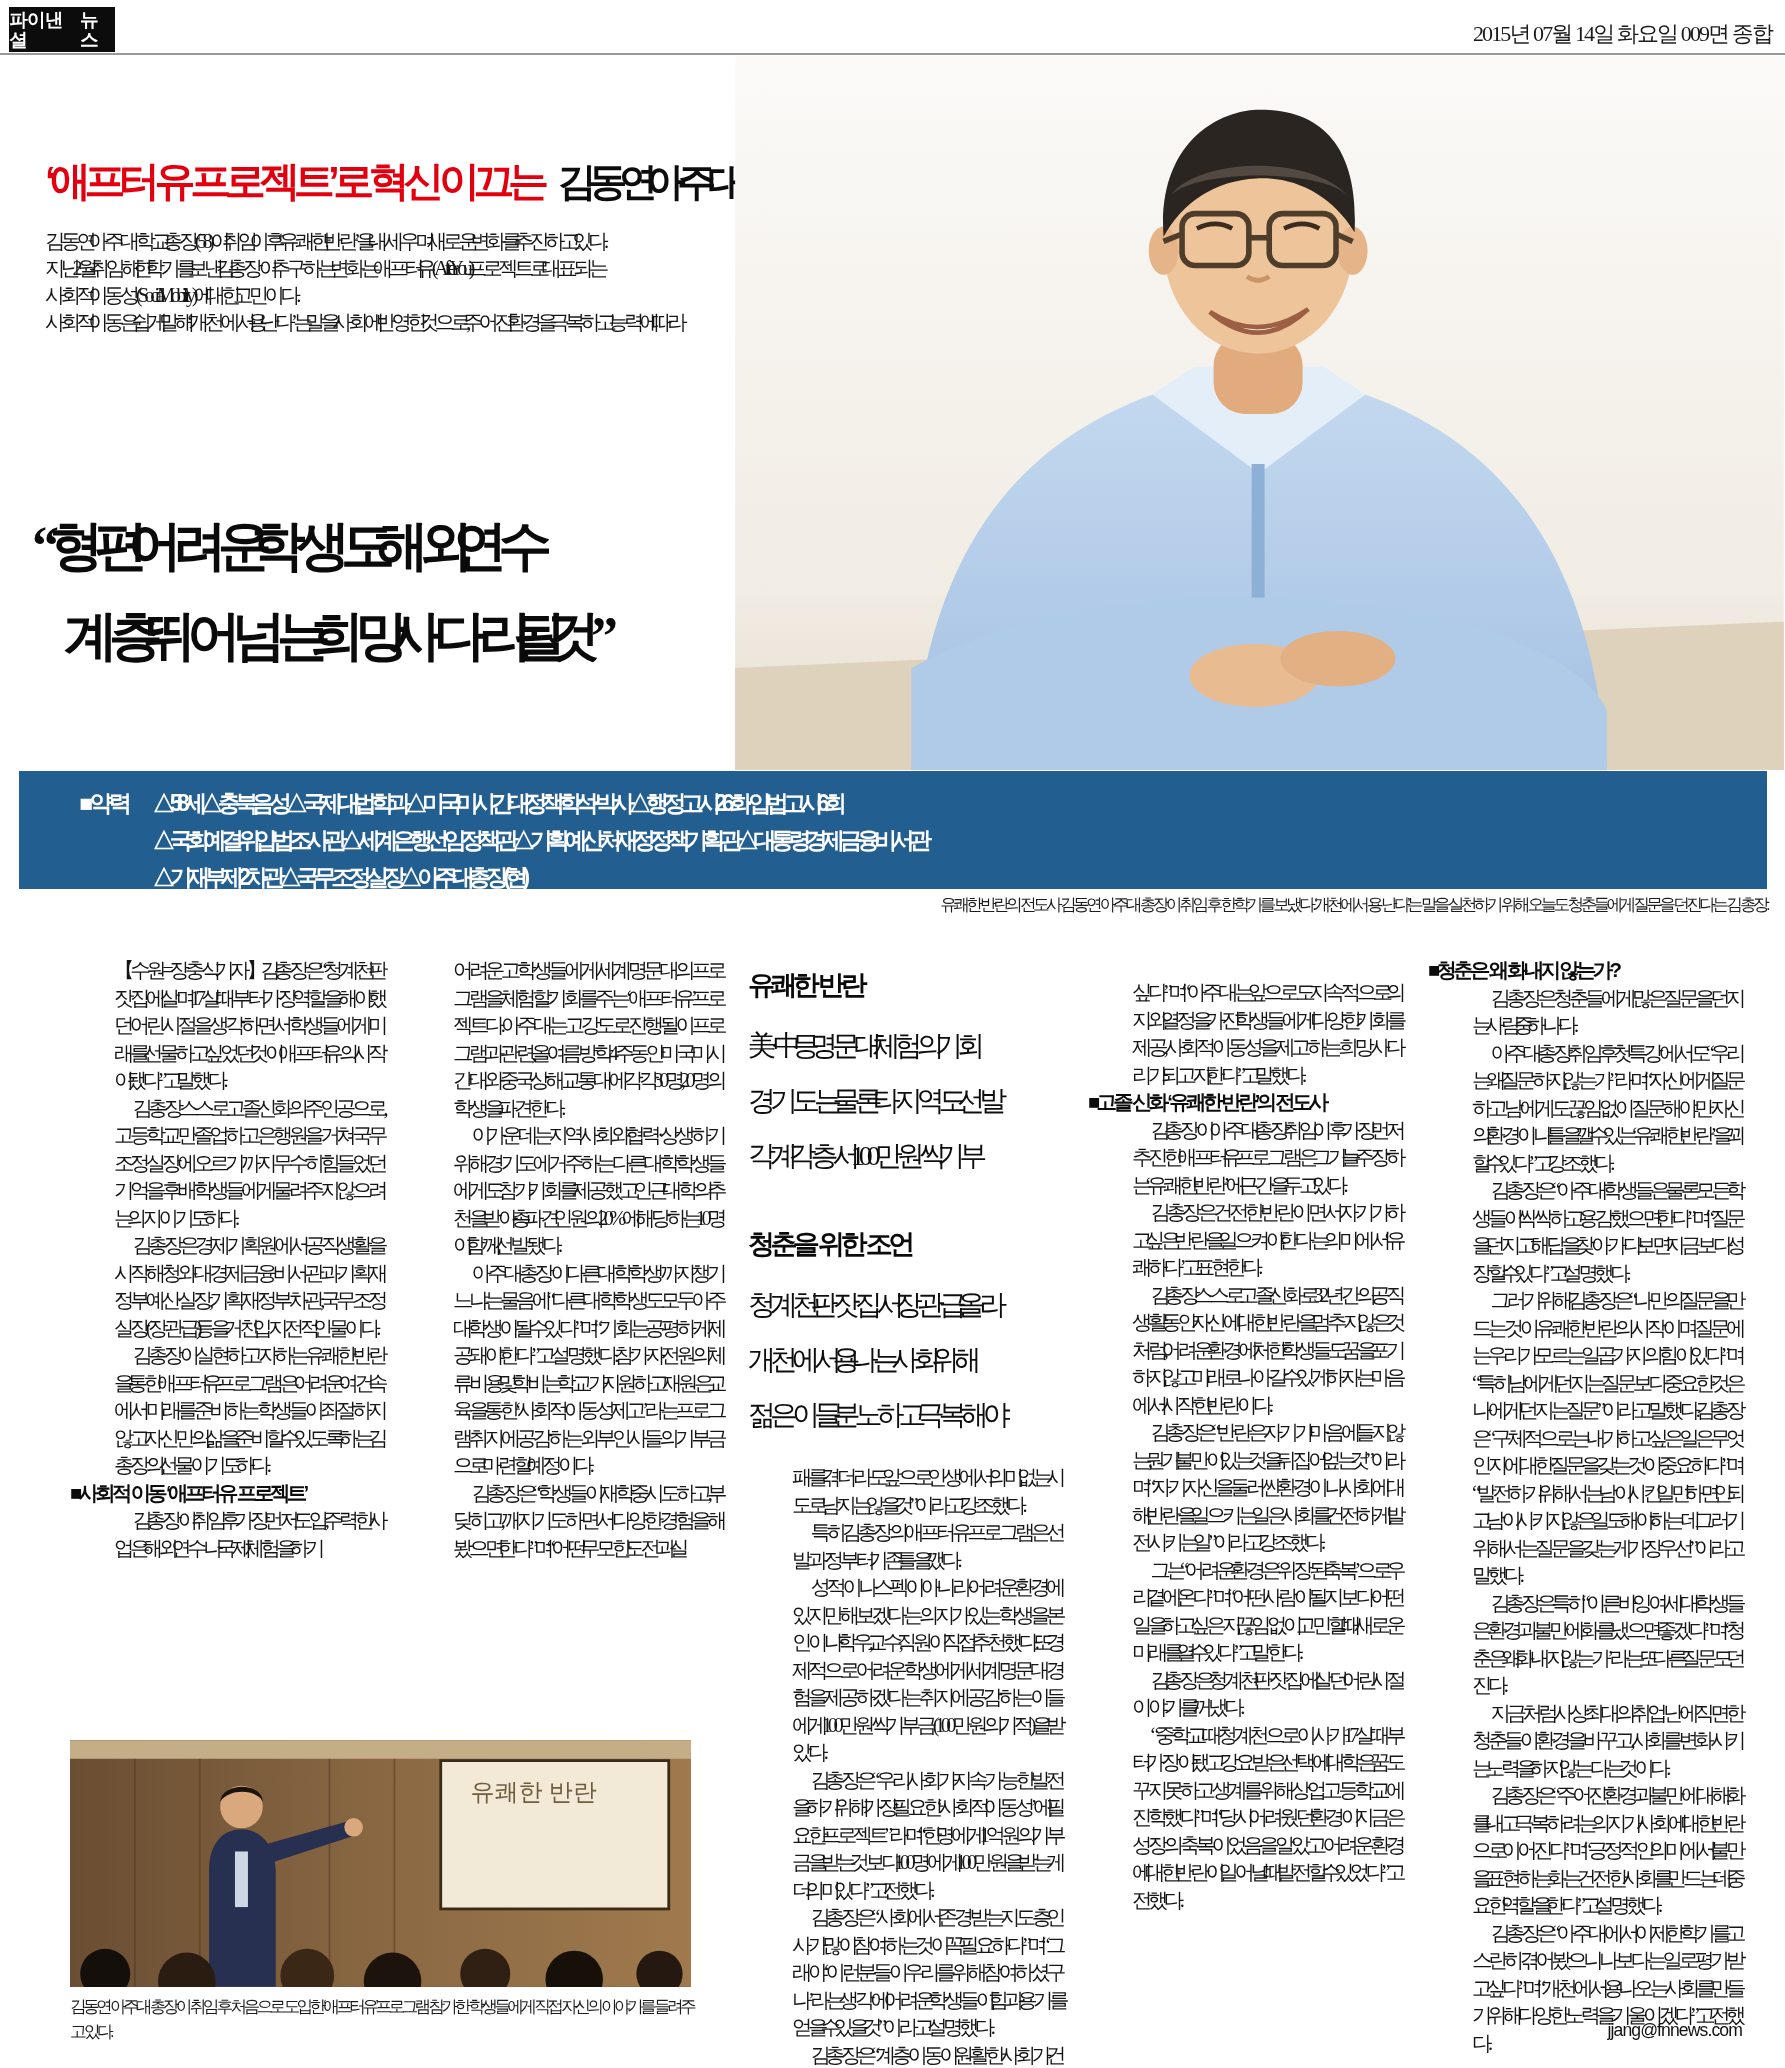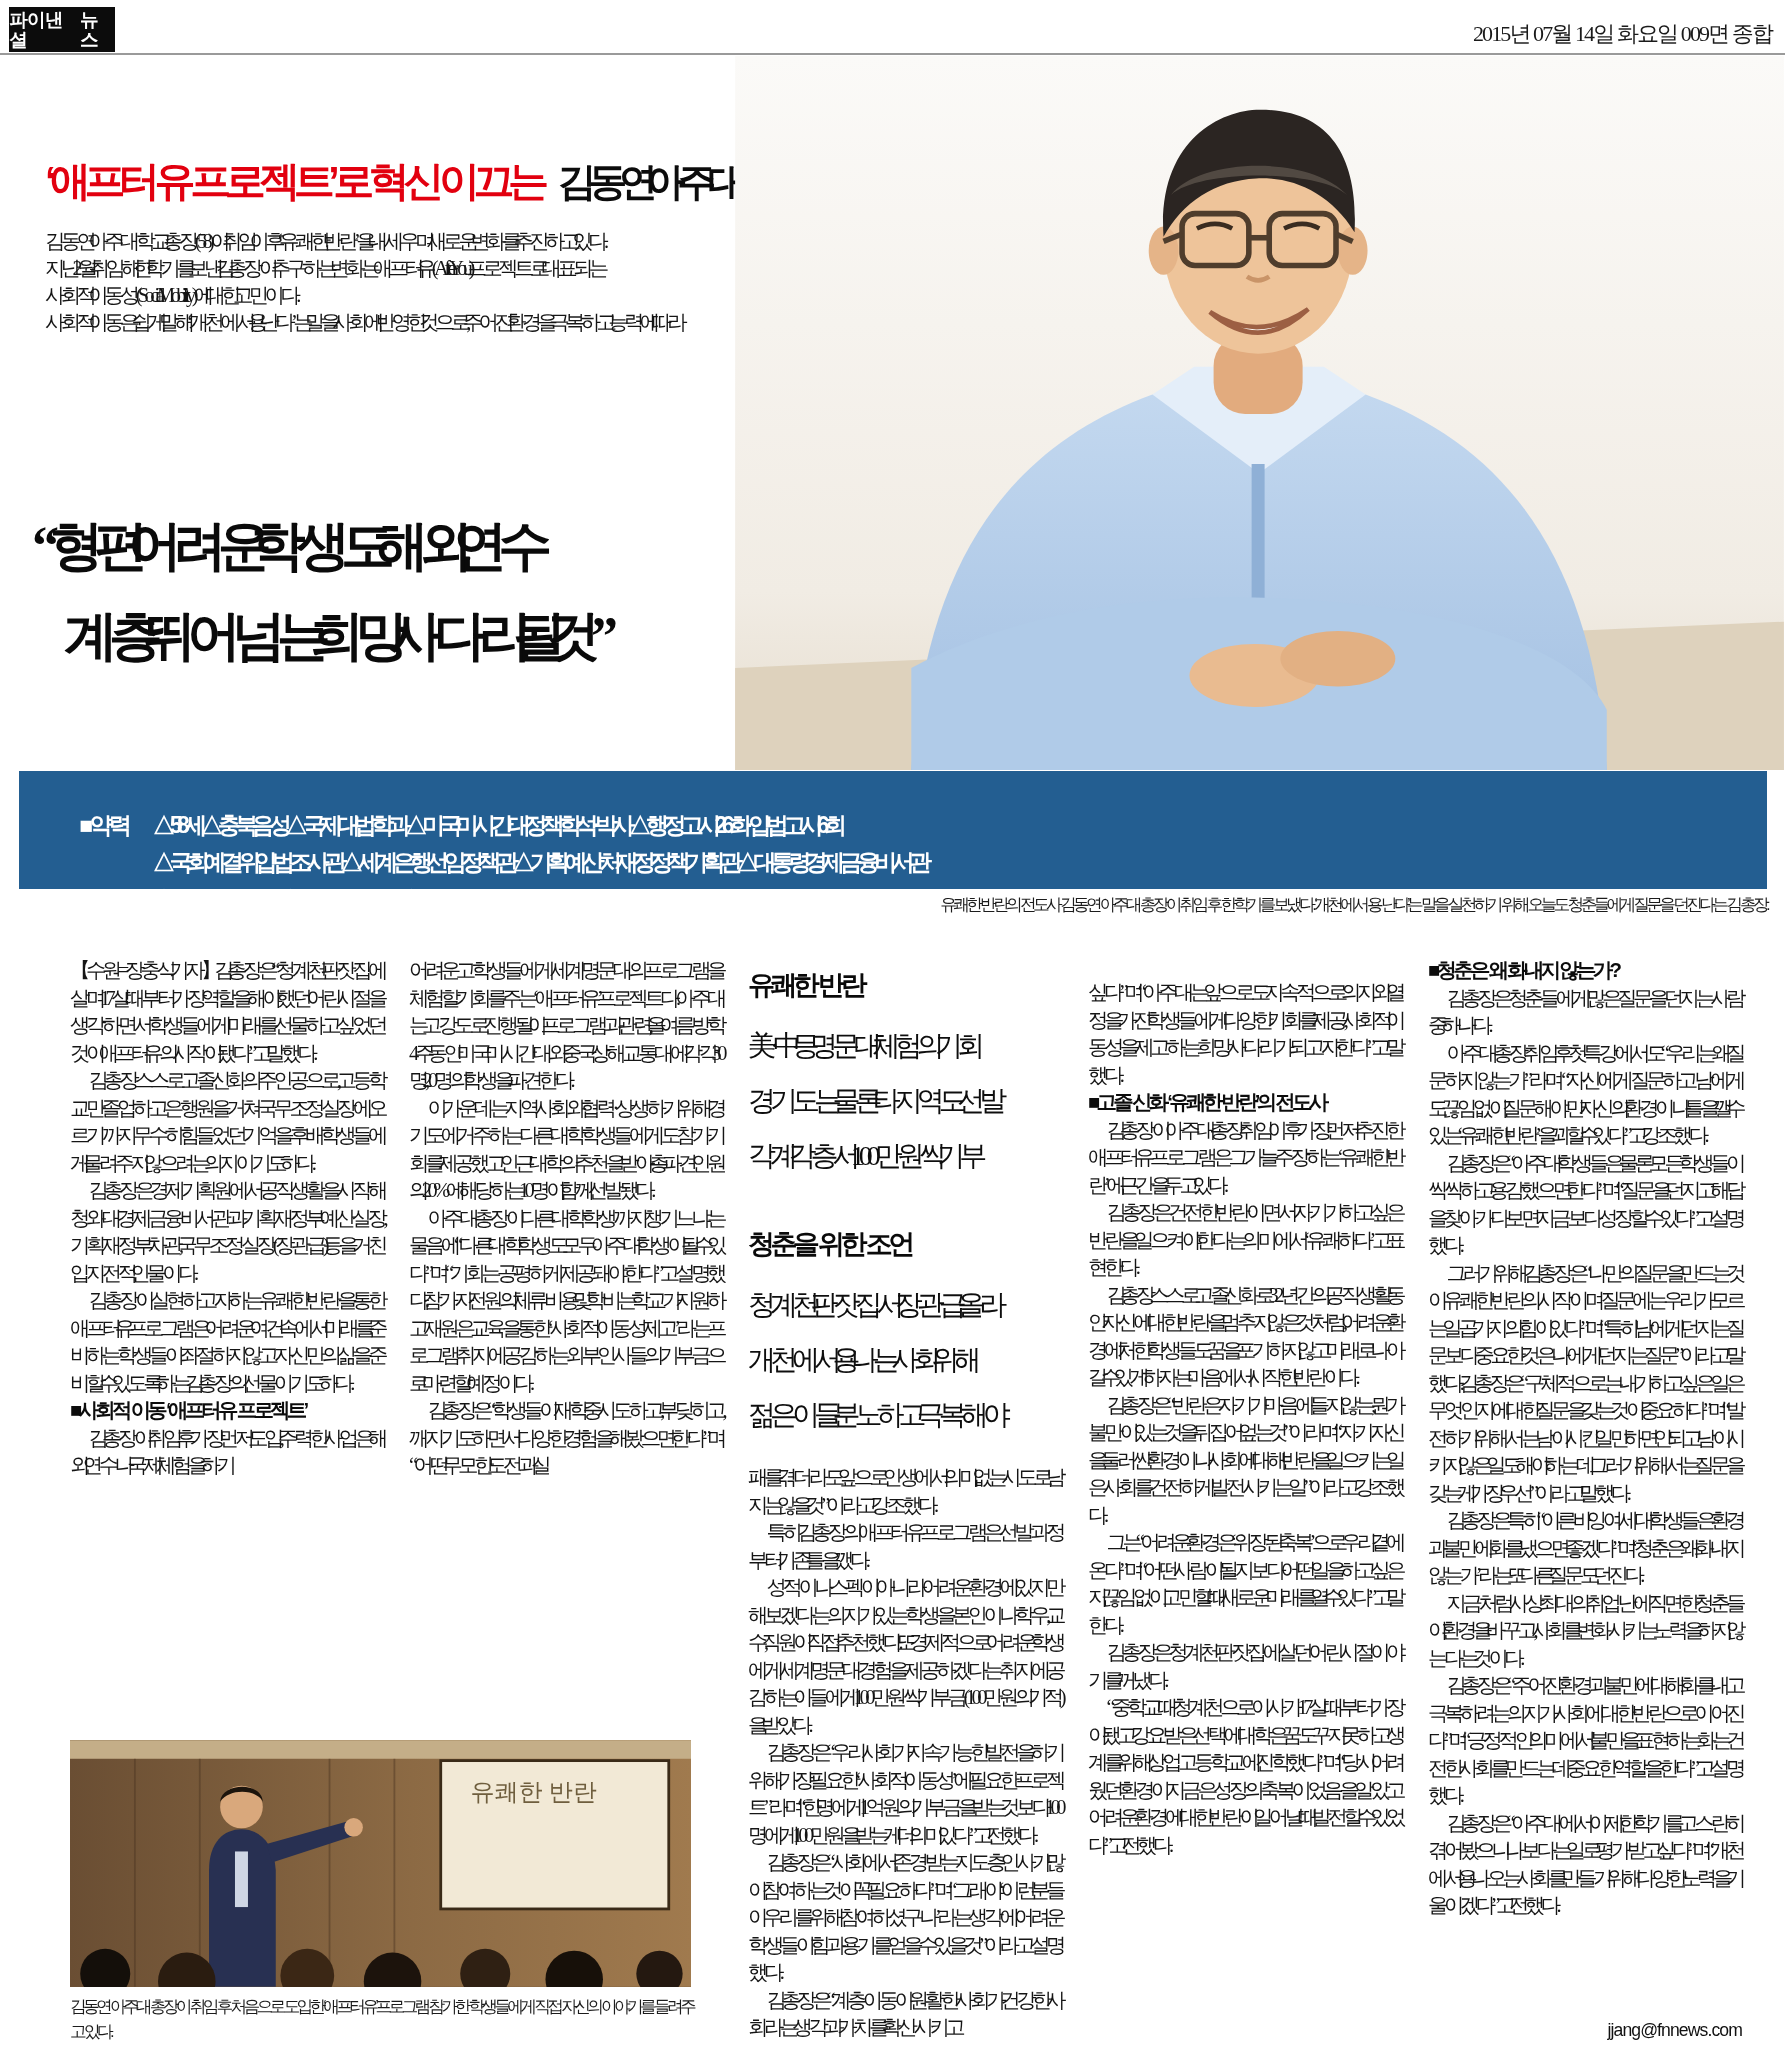--- a/index.html
+++ b/index.html
@@ -28,35 +28,35 @@
   .bigquote{left:32px;top:501px;width:761px;font-weight:700;font-size:54px;line-height:90px;
             letter-spacing:-9.3px;word-spacing:-15px;color:#0a0a0a;}
   .bigquote .l2{padding-left:32px;}
 
   
   .photo-top{left:735px;top:56px;width:1049px;height:714px;}
 
   
   .profile{left:18.6px;top:771px;width:1748px;height:118px;background:#235e91;color:#fff;
            font-family:"Liberation Sans", sans-serif;font-weight:700;}
-  .profile-inner{display:flex;padding:36px 0 0 61px;}
+  .profile-inner{display:flex;padding:14px 0 0 61px;}
   .profile-label{font-size:23px;letter-spacing:-3.7px;line-height:37px;white-space:nowrap;}
   .profile-lines{margin-left:24px;font-size:23px;letter-spacing:-5.6px;word-spacing:-1.9px;line-height:37px;}
 
   
   .caption-top{left:649px;top:893px;width:1118px;text-align:right;
                font-family:"Liberation Sans", sans-serif;font-size:16.7px;letter-spacing:-3.7px;color:#1c1c1c;}
   .caption-bottom{left:70px;top:1994px;width:627px;background:#fff;
                   font-family:"Liberation Sans", sans-serif;font-size:16.7px;line-height:25px;
                   letter-spacing:-3.7px;color:#1c1c1c;}
 
   
   .col{position:absolute;width:314px;text-align:justify;}
   .para{font-size:20.4px;line-height:27.5px;letter-spacing:-4.5px;word-spacing:-3.7px;
-        text-indent:18.6px;word-break:break-all;color:#151515;}
+        text-indent:18.6px;word-break:break-all;color:#151515;margin-left:44px;}
   .para.cont{text-indent:0;}
   .subhead{font-family:"Liberation Sans", sans-serif;font-weight:700;font-size:20.4px;
            line-height:27.5px;letter-spacing:-3.7px;word-break:keep-all;color:#0c0c0c;}
 
   
   .pq-header{font-family:"Liberation Sans", sans-serif;font-weight:800;font-size:27px;
              letter-spacing:-4.6px;margin-bottom:15px;color:#0a0a0a;}
   .pq-line{font-size:28px;line-height:55px;letter-spacing:-6px;word-spacing:-4.6px;color:#0e0e0e;}
   .pq-group2{margin-top:43px;}
 

